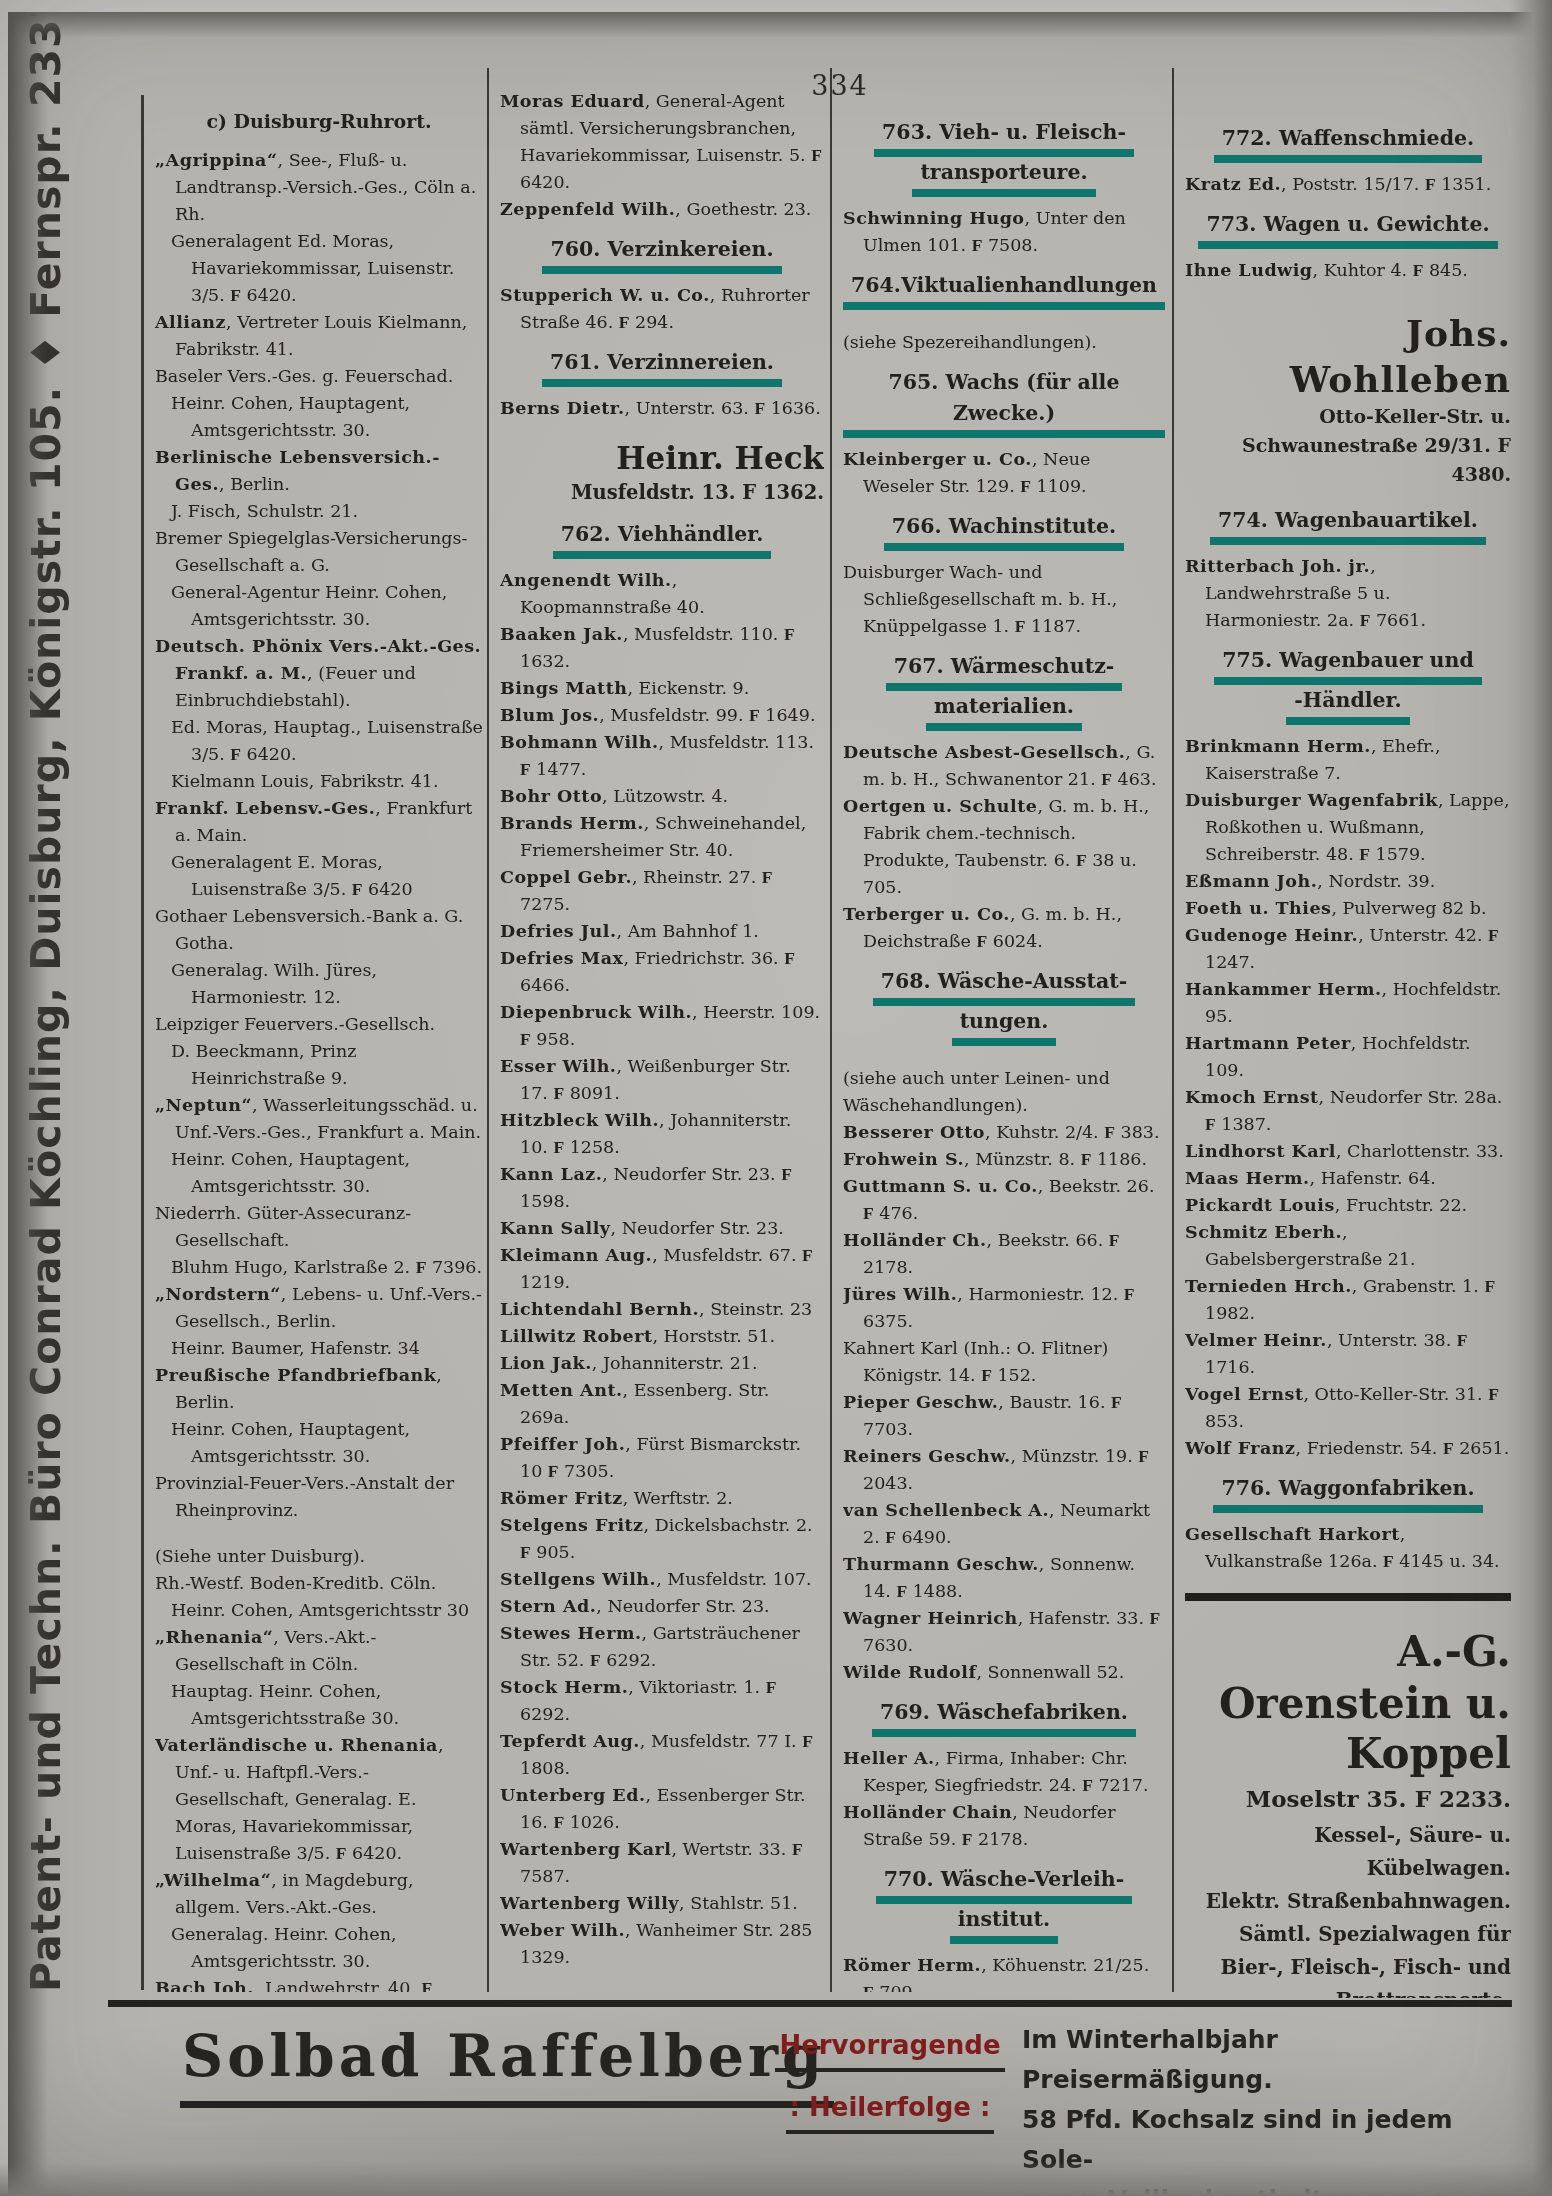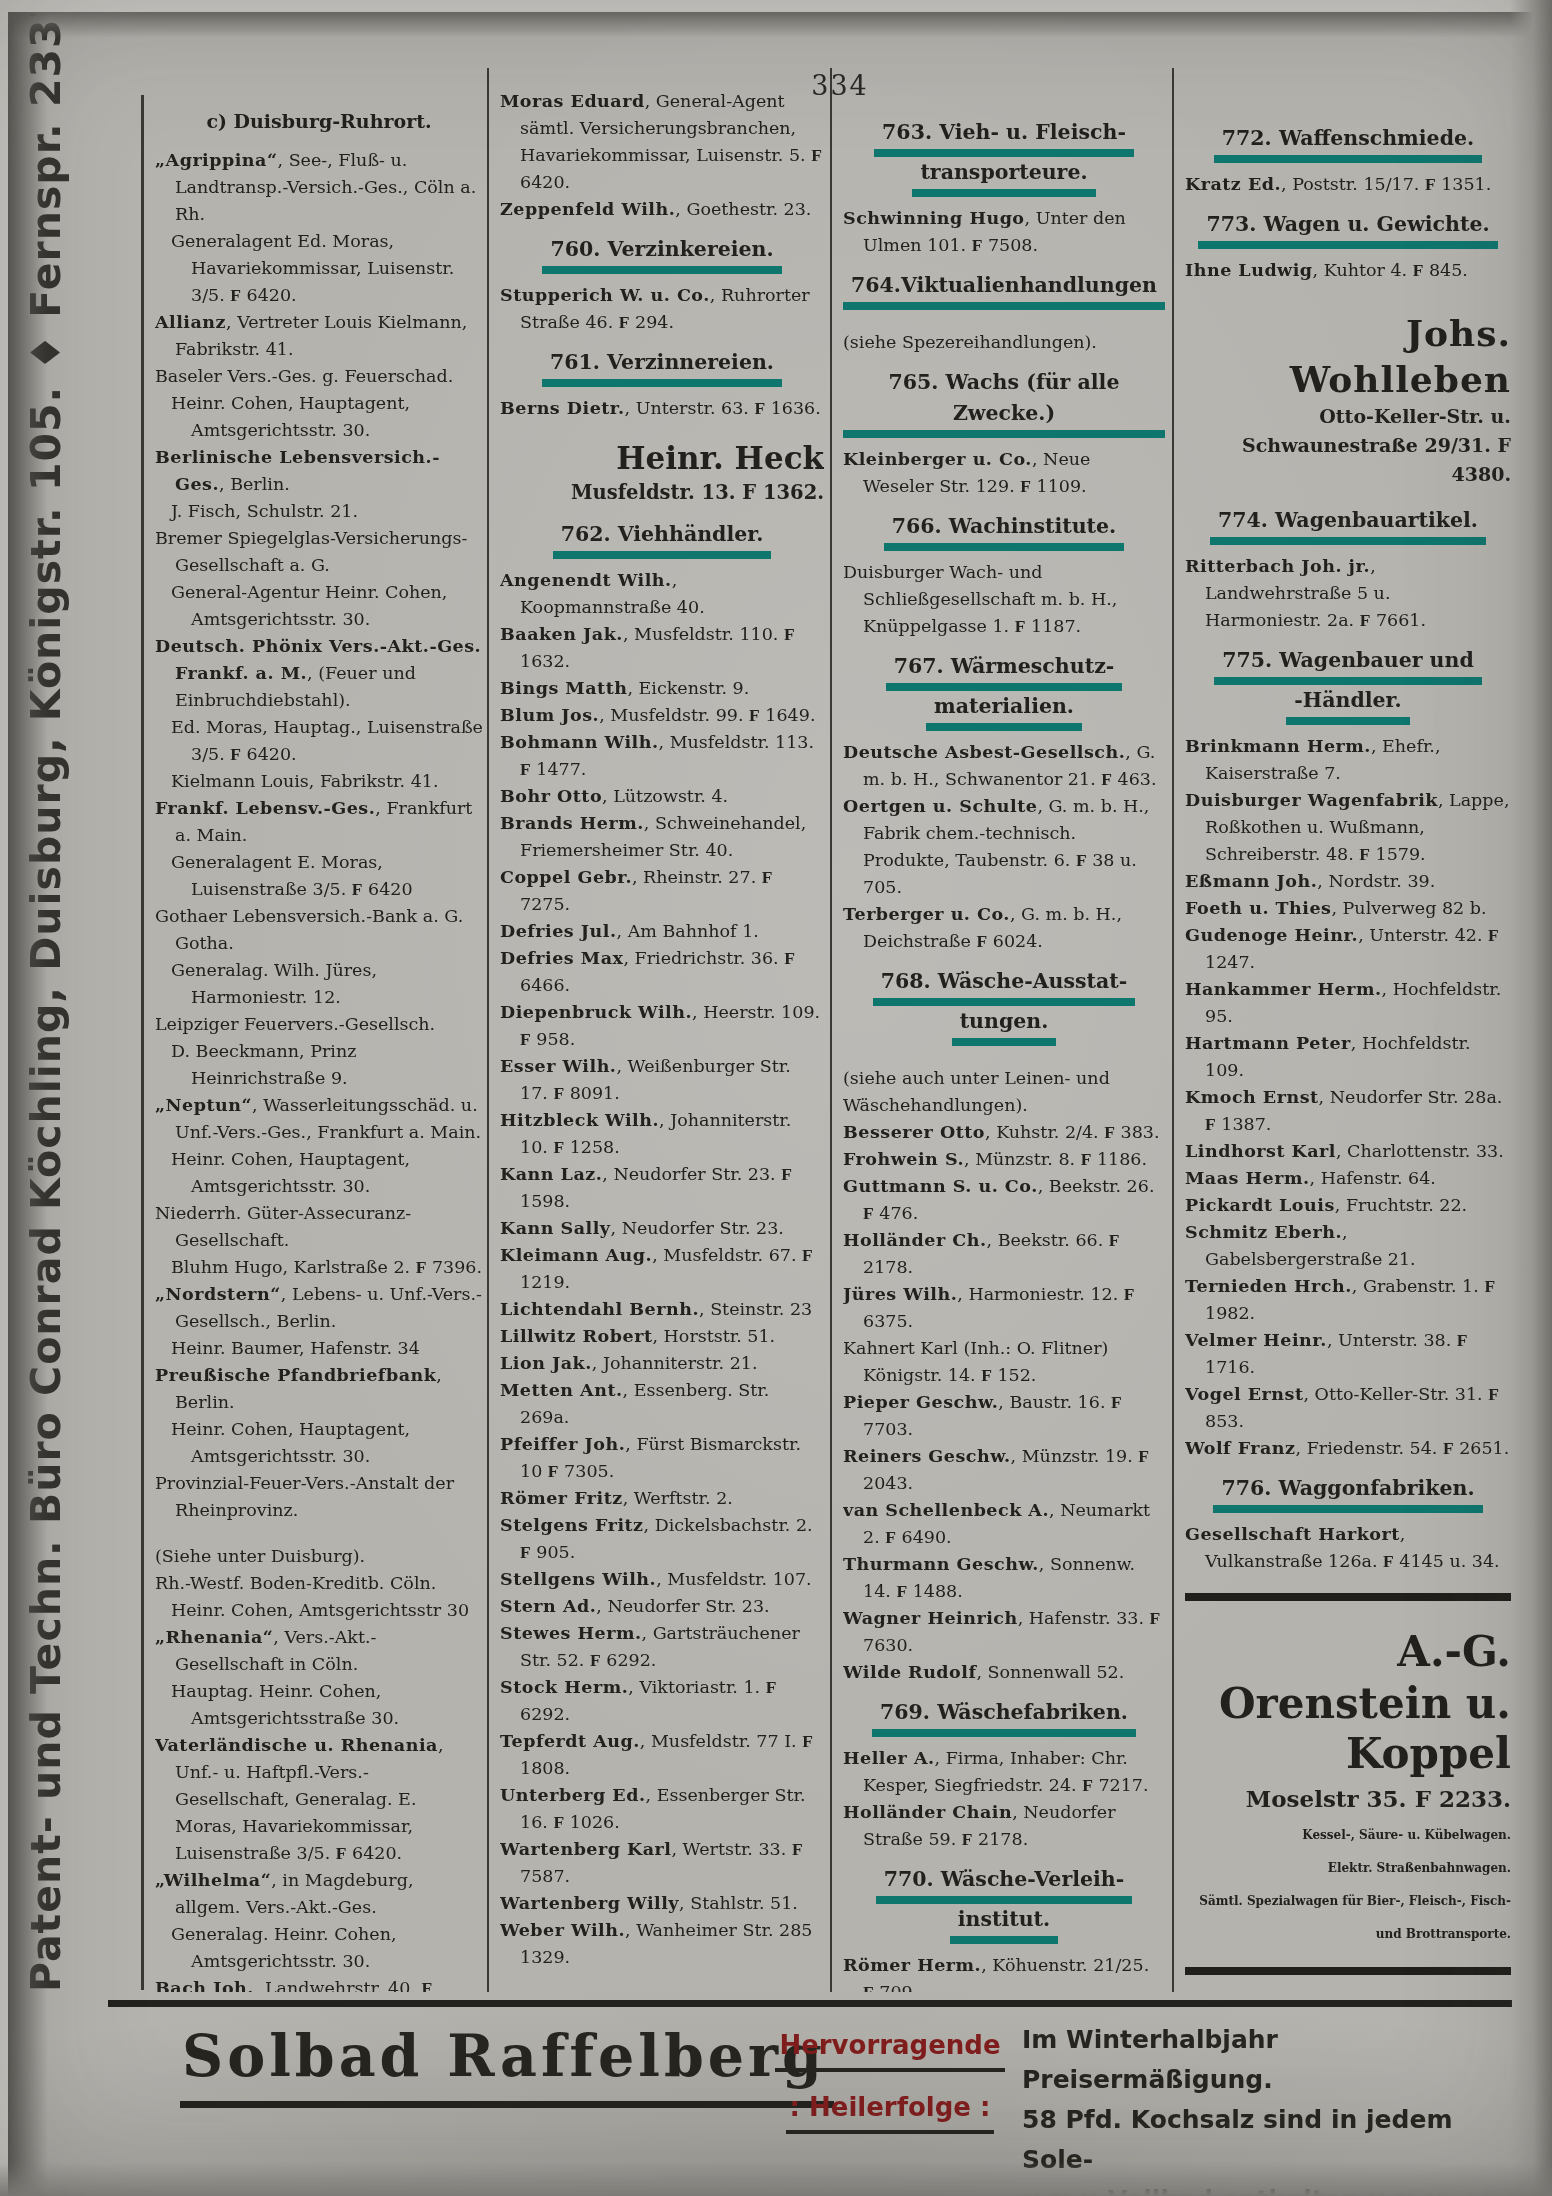--- a/index.html
+++ b/index.html
@@ -55,21 +55,21 @@
   .ad-heck .adl0{font-size:31px;font-weight:bold;line-height:40px;}
   .ad-heck .adl1{font-size:19.5px;font-weight:bold;line-height:30px;}
   .ad-wohlleben{margin:26px 0 16px;}
   .ad-wohlleben .adl0{font-size:36px;font-weight:bold;line-height:46px;letter-spacing:1px;}
   .ad-wohlleben .adl1{font-size:19px;font-weight:bold;line-height:29px;}
   .ad-orenstein{border-top:8px solid #201f1b;border-bottom:8px solid #201f1b;
         padding:24px 0 16px;margin:18px 0 14px;}
   .ad-orenstein .adl0{font-size:42px;font-weight:bold;line-height:50px;}
   .ad-orenstein .adl1{font-size:42px;font-weight:bold;line-height:54px;}
   .ad-orenstein .adl2{font-size:23px;font-weight:bold;line-height:40px;}
-  .ad-orenstein .adl3,.ad-orenstein .adl4,.ad-orenstein .adl5{font-size:12px;font-weight:bold;line-height:33px;}
+  .ad-orenstein .adl3,.ad-orenstein .adl4,.ad-orenstein .adl5{font-size:20px;font-weight:bold;line-height:33px;}
 
   .banner-rule{position:absolute;left:108px;top:2000px;width:1404px;height:7px;background:#23221e;}
   .banner-title{position:absolute;left:148px;top:2022px;font-size:57px;font-weight:bold;
         letter-spacing:4px;border-bottom:7px solid #23221e;padding:0 8px 12px 2px;color:#26251f;margin-left:32px;}
   .banner-mid{position:absolute;left:770px;top:2030px;width:240px;text-align:center;
         font-family:"DejaVu Sans",sans-serif;font-weight:bold;font-size:26px;color:#7f1d1d;}
   .banner-mid .bm{display:inline-block;border-bottom:4px solid #26251f;padding:0 4px 8px;}
   .banner-mid .bm2{margin-top:20px;}
   .banner-right{position:absolute;left:1022px;top:2020px;width:480px;
         font-family:"DejaVu Sans",sans-serif;font-weight:bold;font-size:25px;

